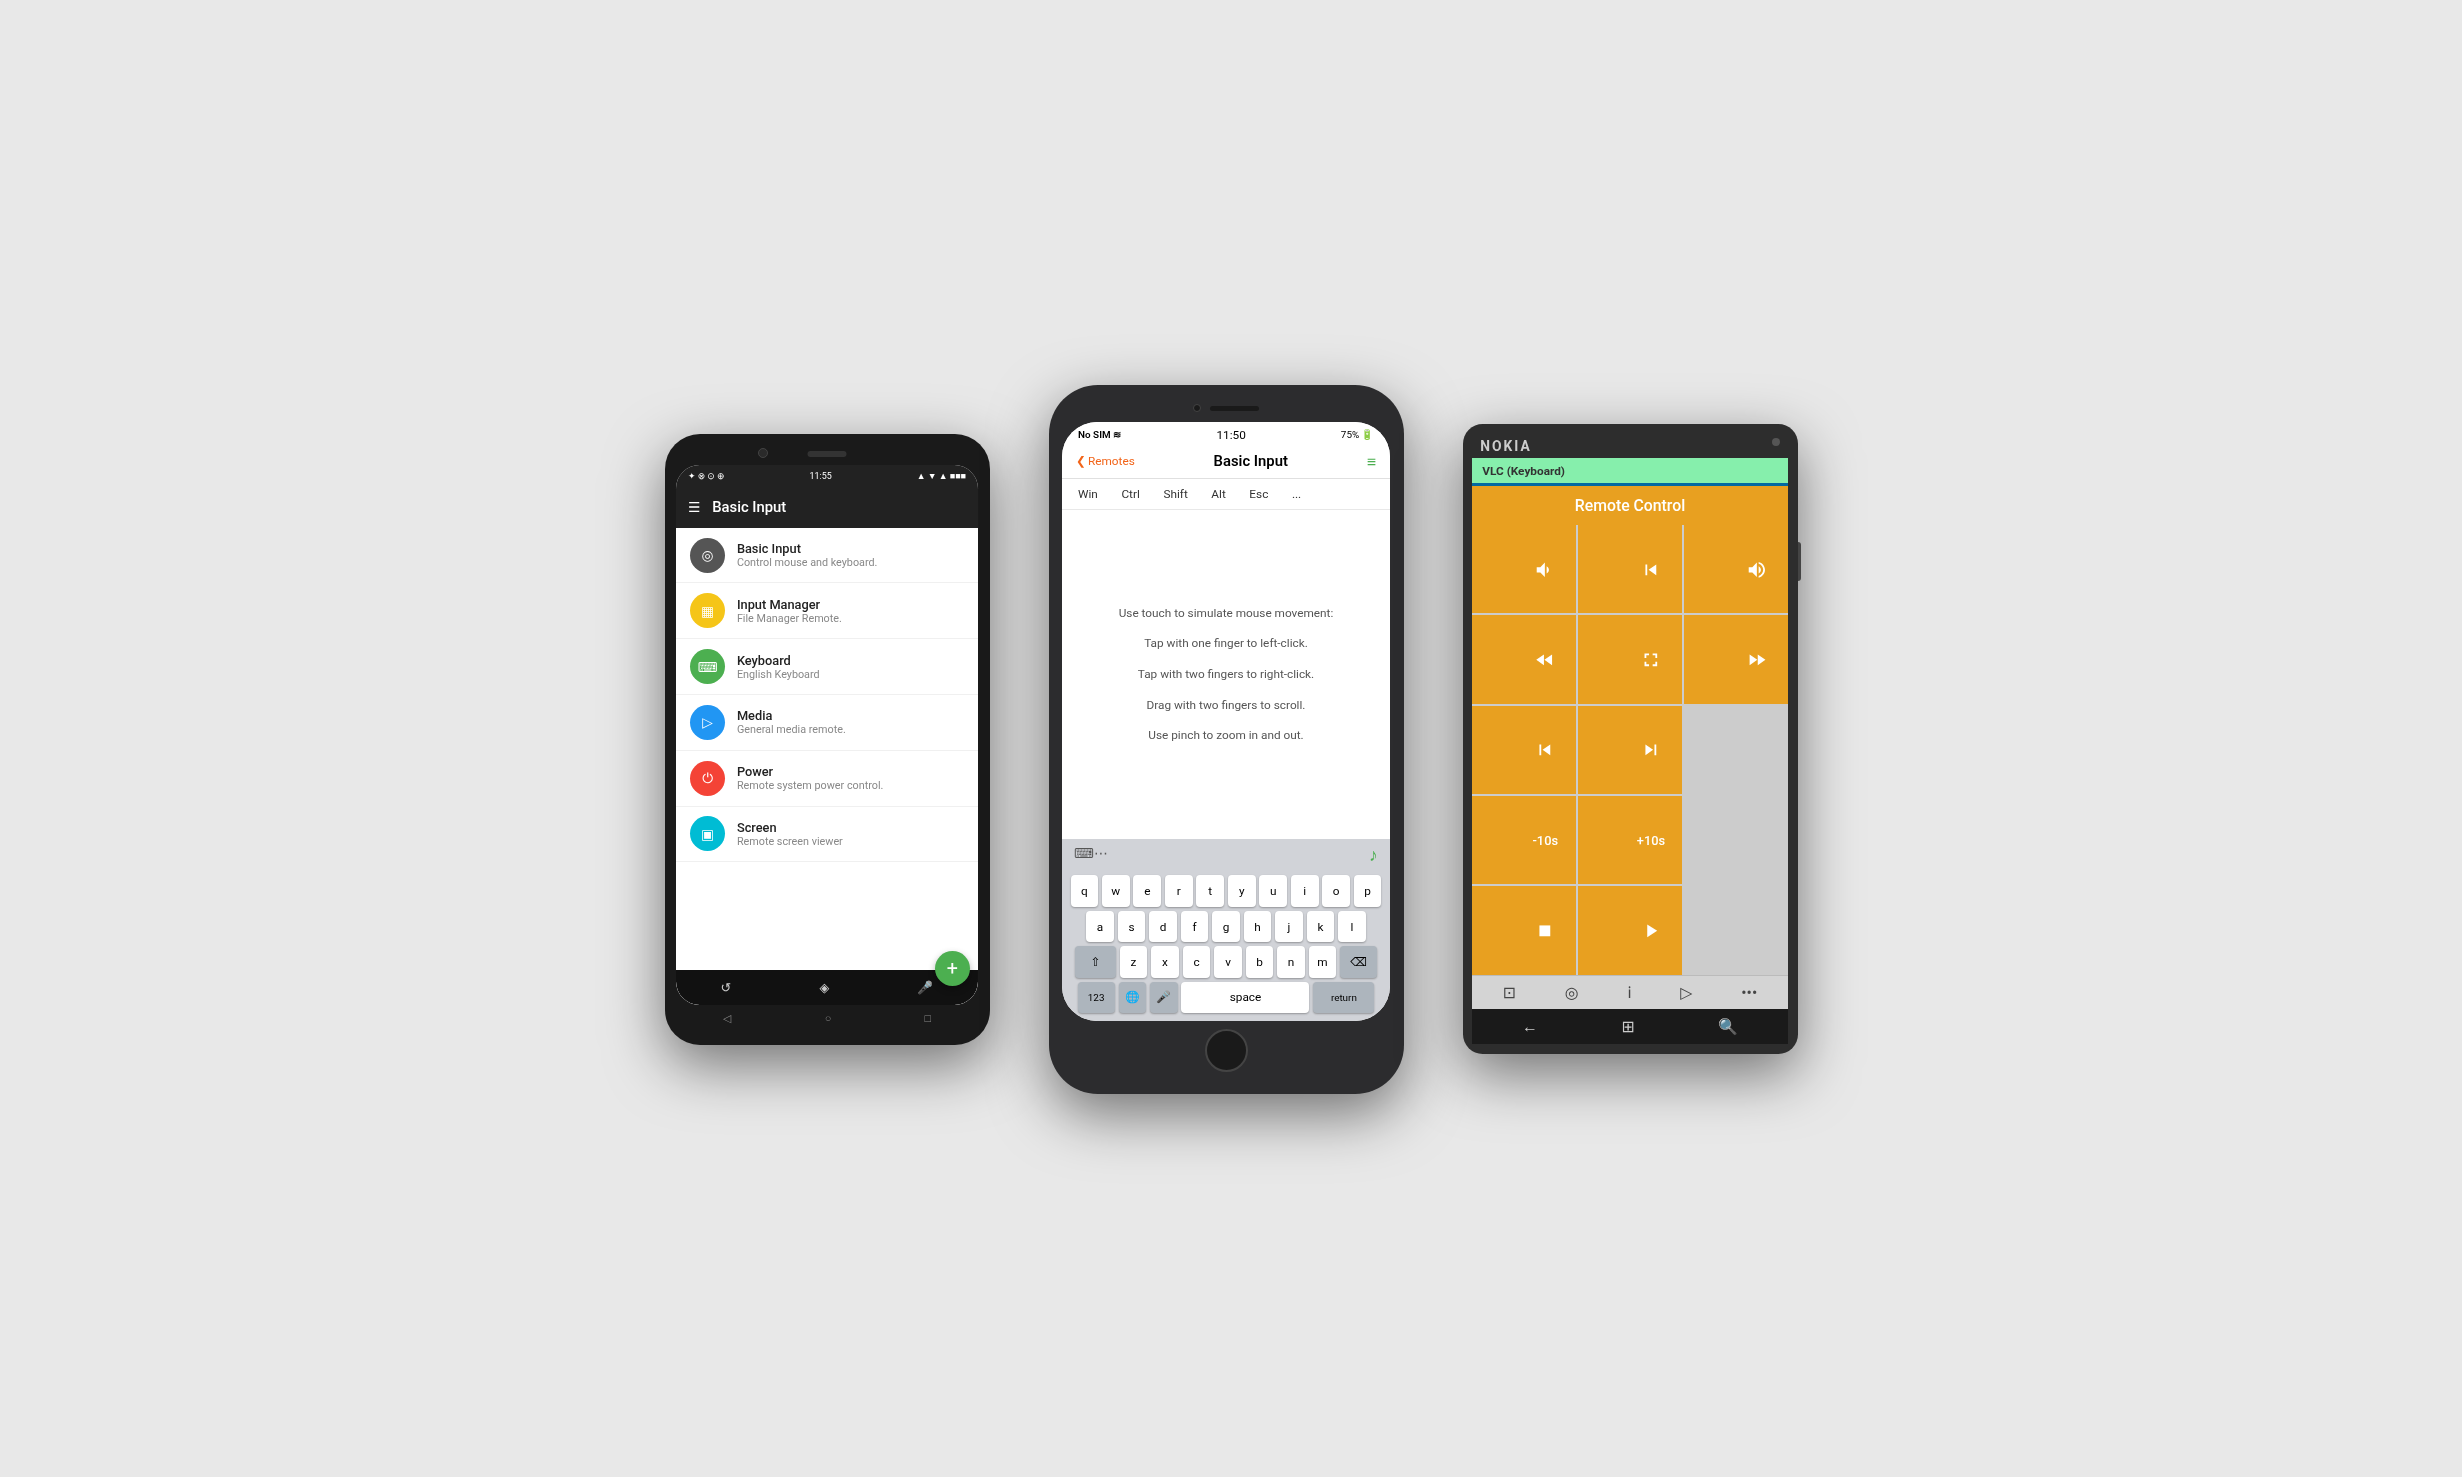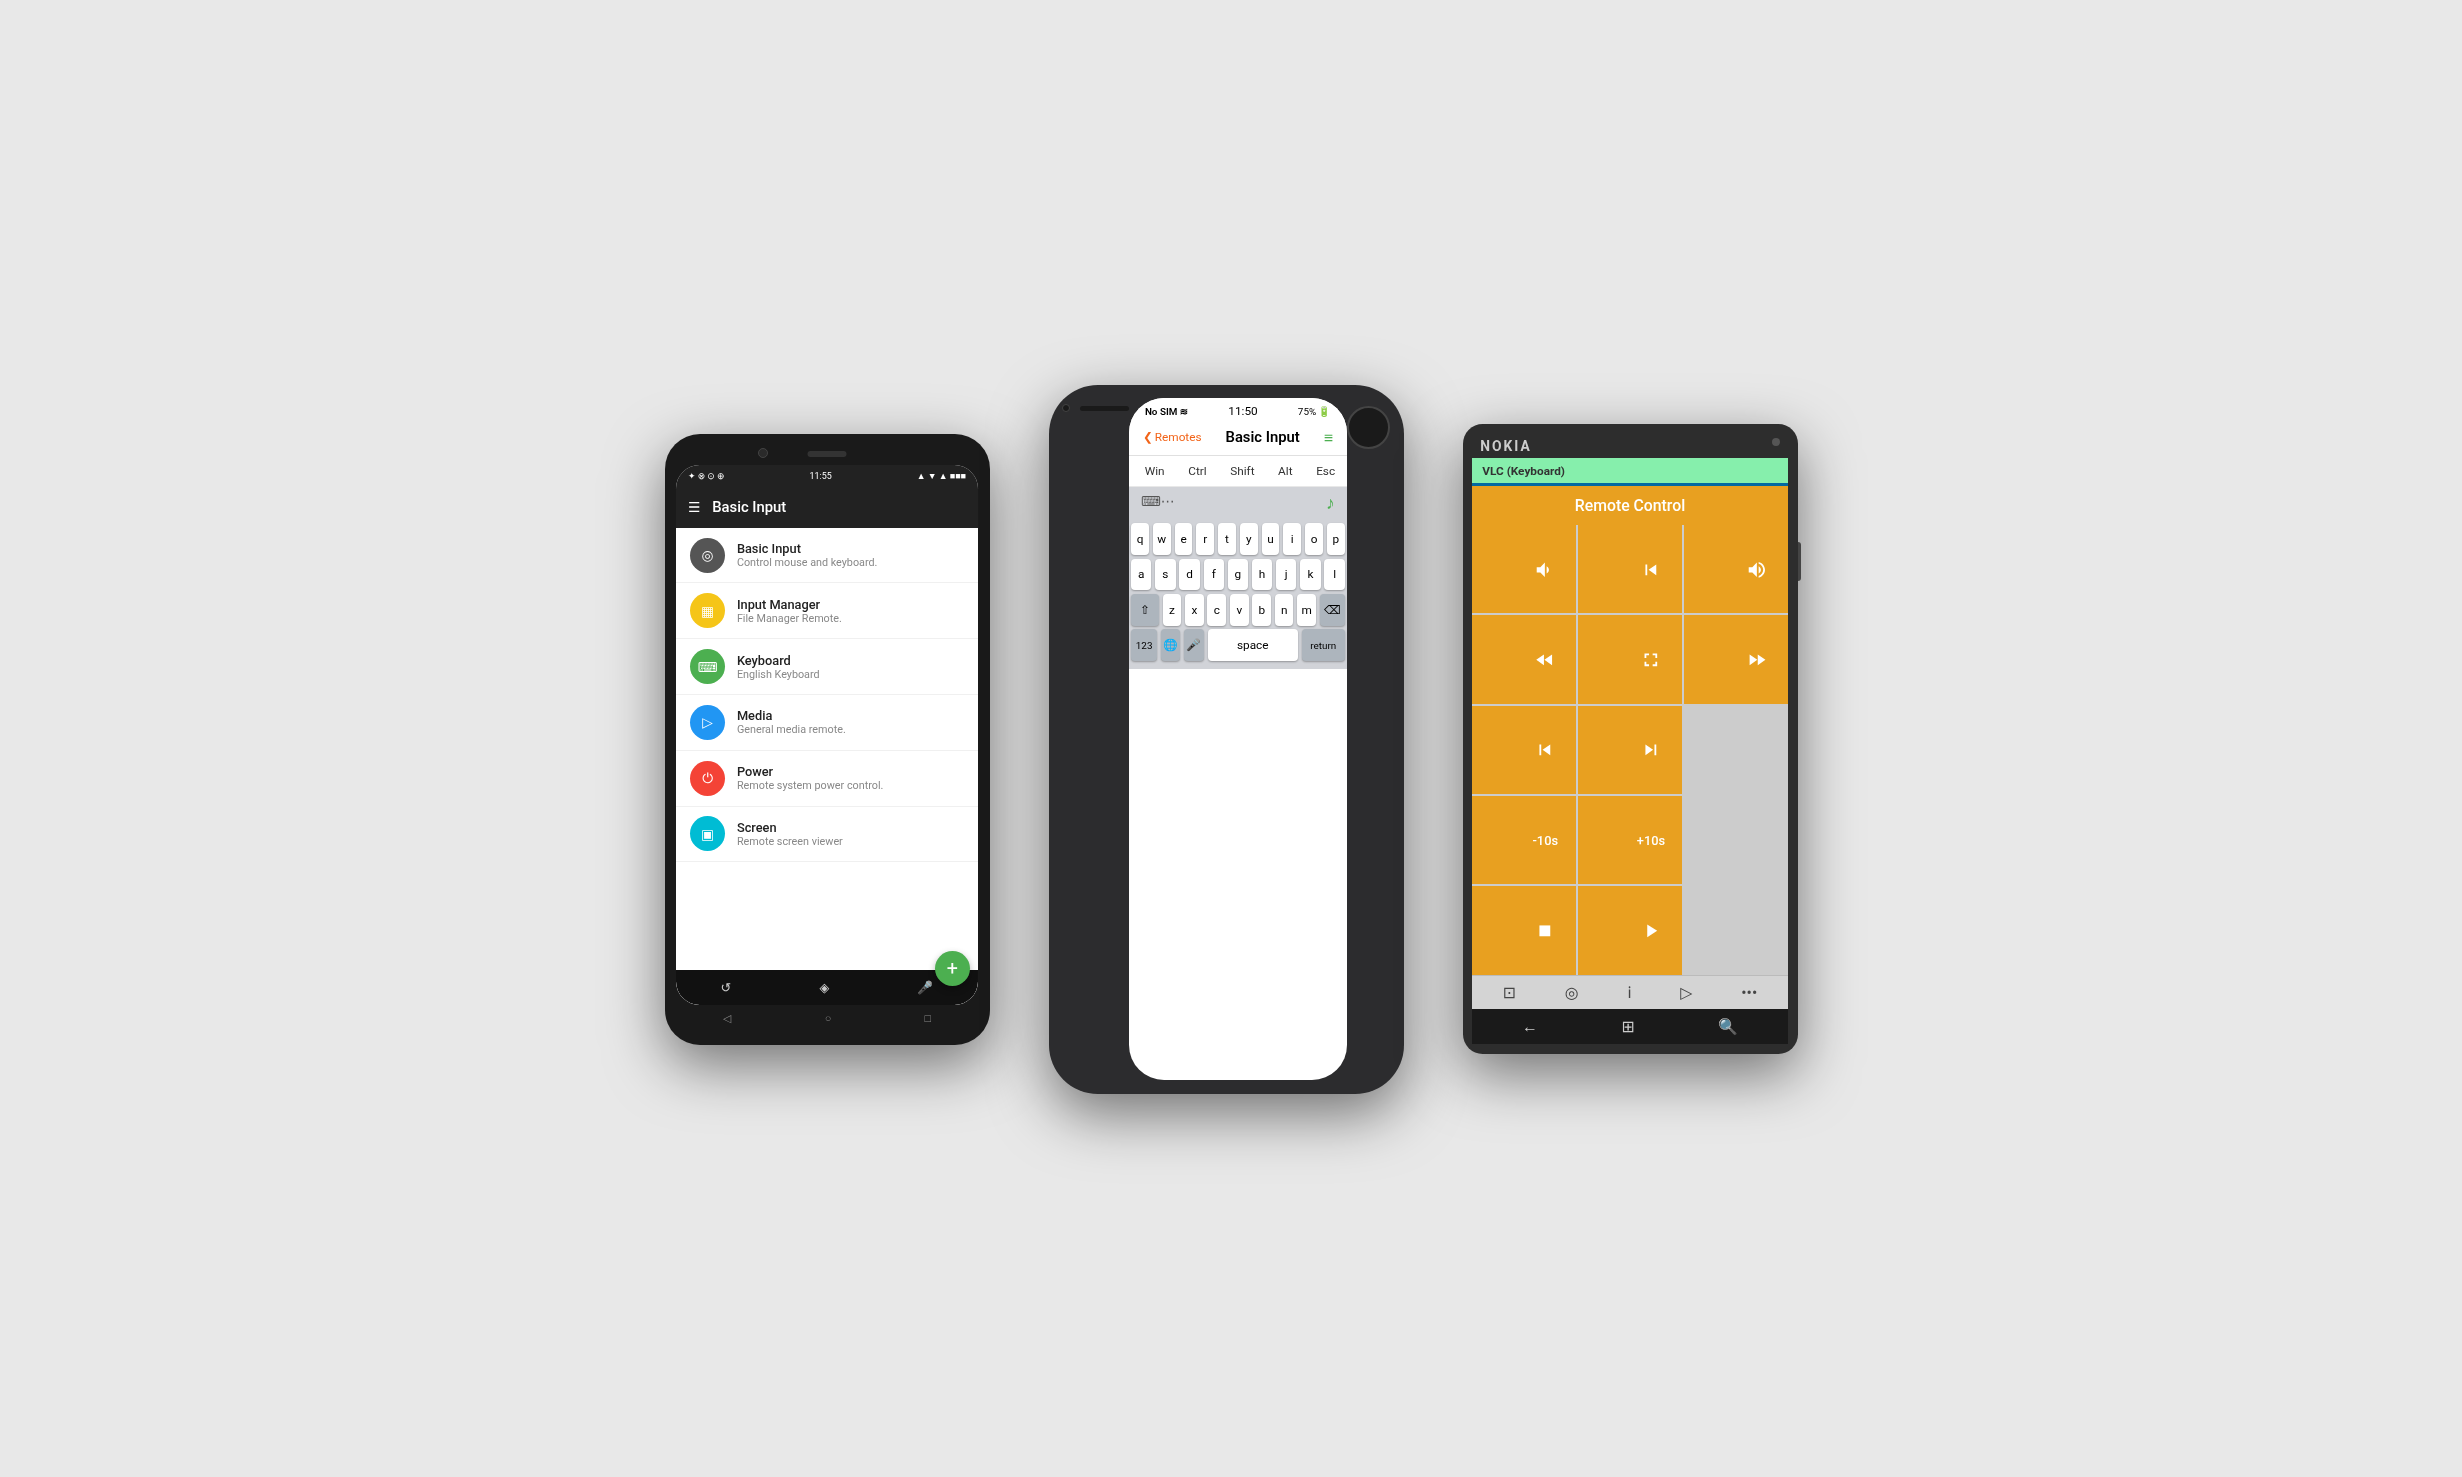--- a/index.html
+++ b/index.html
@@ -155,21 +155,21 @@
 
     
     .ios-phone {
       width: 355px;
       height: 709px;
       background: #2c2c2e;
       border-radius: 49px;
       padding: 13.8px;
       box-shadow: 0 19.7px 59px rgba(0,0,0,0.5);
       display: flex;
-      flex-direction: row;
+      flex-direction: column;
       position: relative;
     }
     .ios-camera-area {
       display: flex;
       justify-content: center;
       align-items: center;
       gap: 9.9px;
       height: 19.7px;
       margin-bottom: 3.9px;
     }
@@ -488,20 +488,27 @@
 
       <div class="ios-modifier-bar">
         <span class="ios-modifier-btn">Win</span>
         <span class="ios-modifier-btn">Ctrl</span>
         <span class="ios-modifier-btn">Shift</span>
         <span class="ios-modifier-btn">Alt</span>
         <span class="ios-modifier-btn">Esc</span>
         <span class="ios-modifier-btn">...</span>
       </div>
 
+      <div class="ios-content-area">
+        <div class="ios-instruction">Use touch to simulate mouse movement:</div>
+        <div class="ios-instruction">Tap with one finger to left-click.</div>
+        <div class="ios-instruction">Tap with two fingers to right-click.</div>
+        <div class="ios-instruction">Drag with two fingers to scroll.</div>
+        <div class="ios-instruction">Use pinch to zoom in and out.</div>
+      </div>
 
       <div class="ios-keyboard-toolbar">
         <span class="keyboard-icon-gray">⌨⋯</span>
         <span class="keyboard-icon-green">♪</span>
       </div>
 
       <div class="ios-keyboard">
         <div class="keyboard-row">
           <div class="key">q</div>
           <div class="key">w</div>

